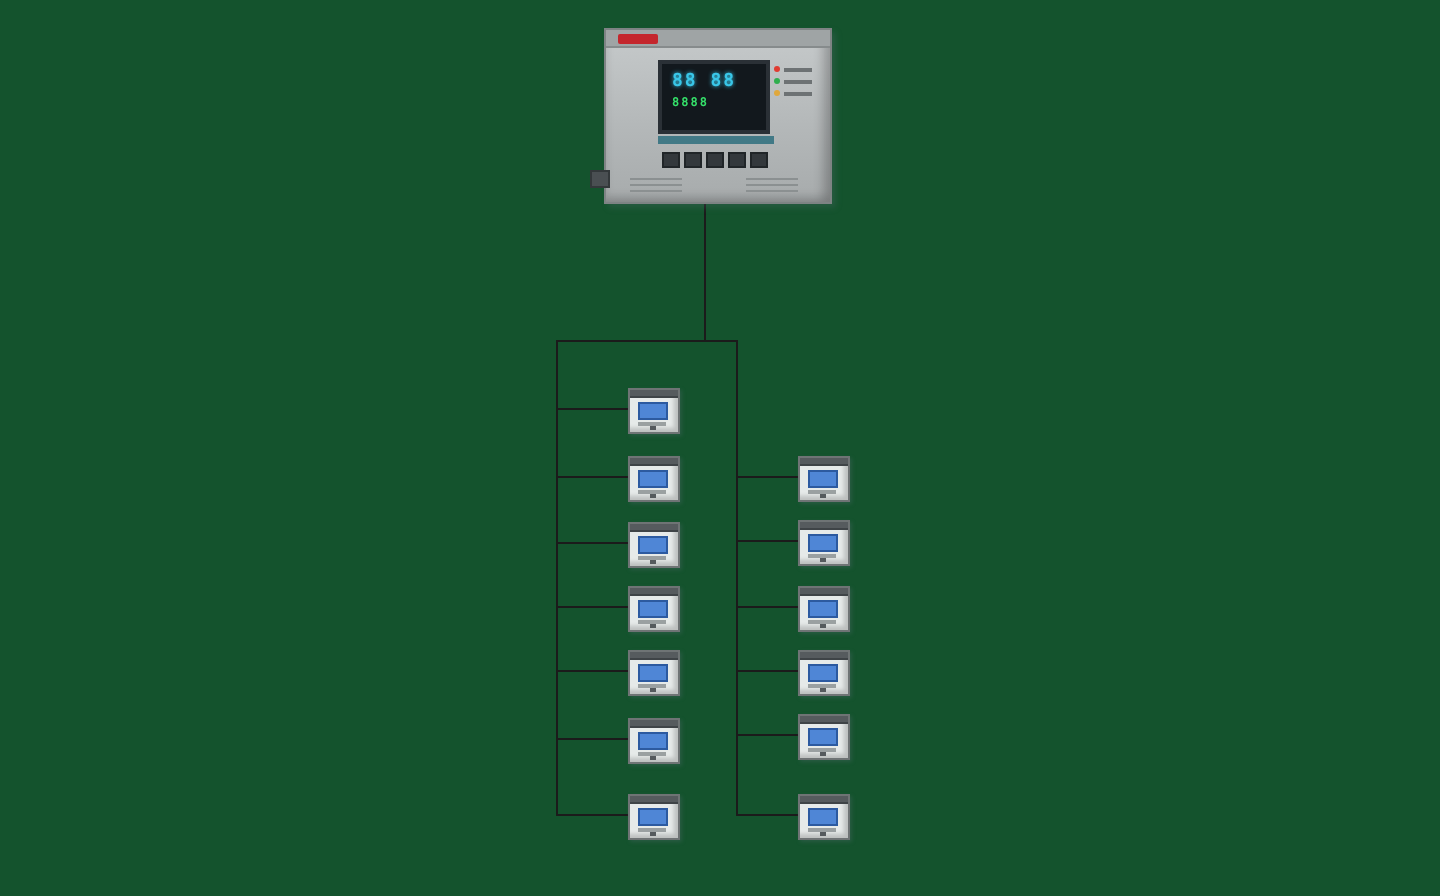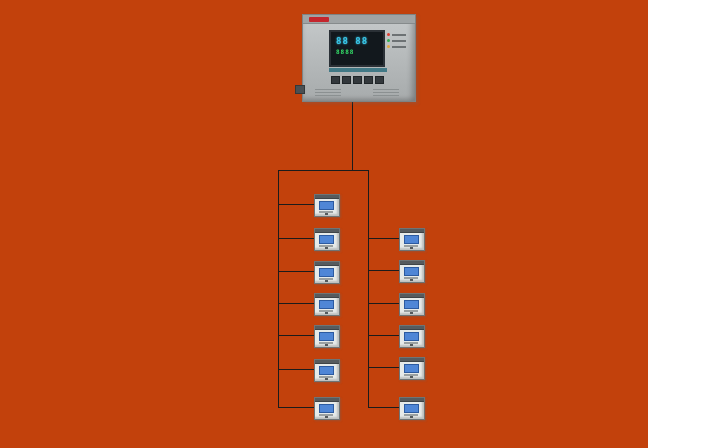--- a/index.html
+++ b/index.html
@@ -1,17 +1,17 @@
 <!DOCTYPE html>
 <html><head>
 <meta charset="utf-8">
 <style>
   html,body{margin:0;padding:0;}
   body{font-family:"DejaVu Sans",sans-serif;}
-  .canvas{position:relative;width:648px;height:448px;background:#c2410c;overflow:hidden;}
+  .canvas{position:relative;width:720px;height:448px;background:#14532d;overflow:hidden;}
 
   
   .line{position:absolute;background:#1b1b1b;}
 
   
   .controller{position:absolute;left:302px;top:14px;width:112px;height:86px;
     background:linear-gradient(180deg,#c6cacb 0%,#b4b8b9 55%,#a7abac 100%);
     border:1px solid #7e8384;
     box-shadow:inset -4px 0 5px rgba(0,0,0,.18), inset 0 -3px 4px rgba(0,0,0,.12), 2px 2px 3px rgba(90,110,120,.25);}
   .ctl-top{position:absolute;left:0;top:0;right:0;height:8px;background:#9fa4a5;border-bottom:1px solid #868b8c;}

